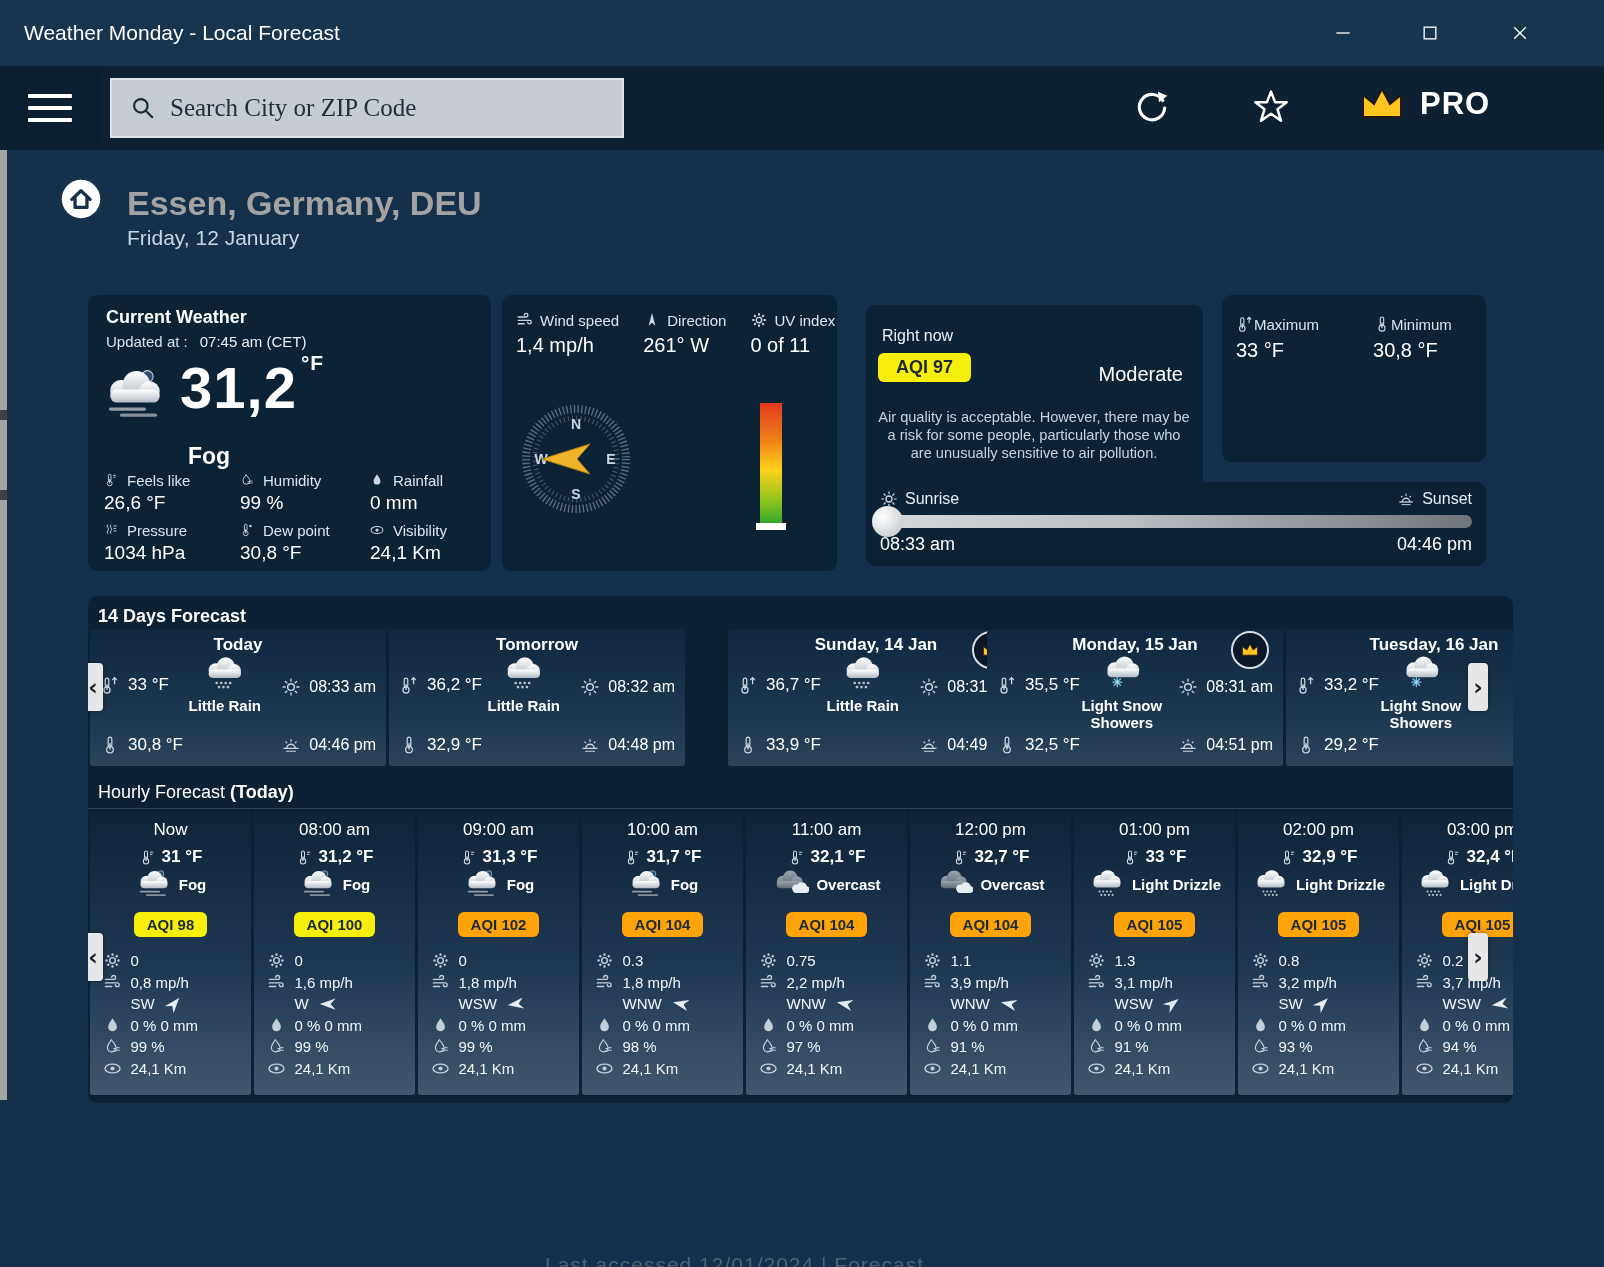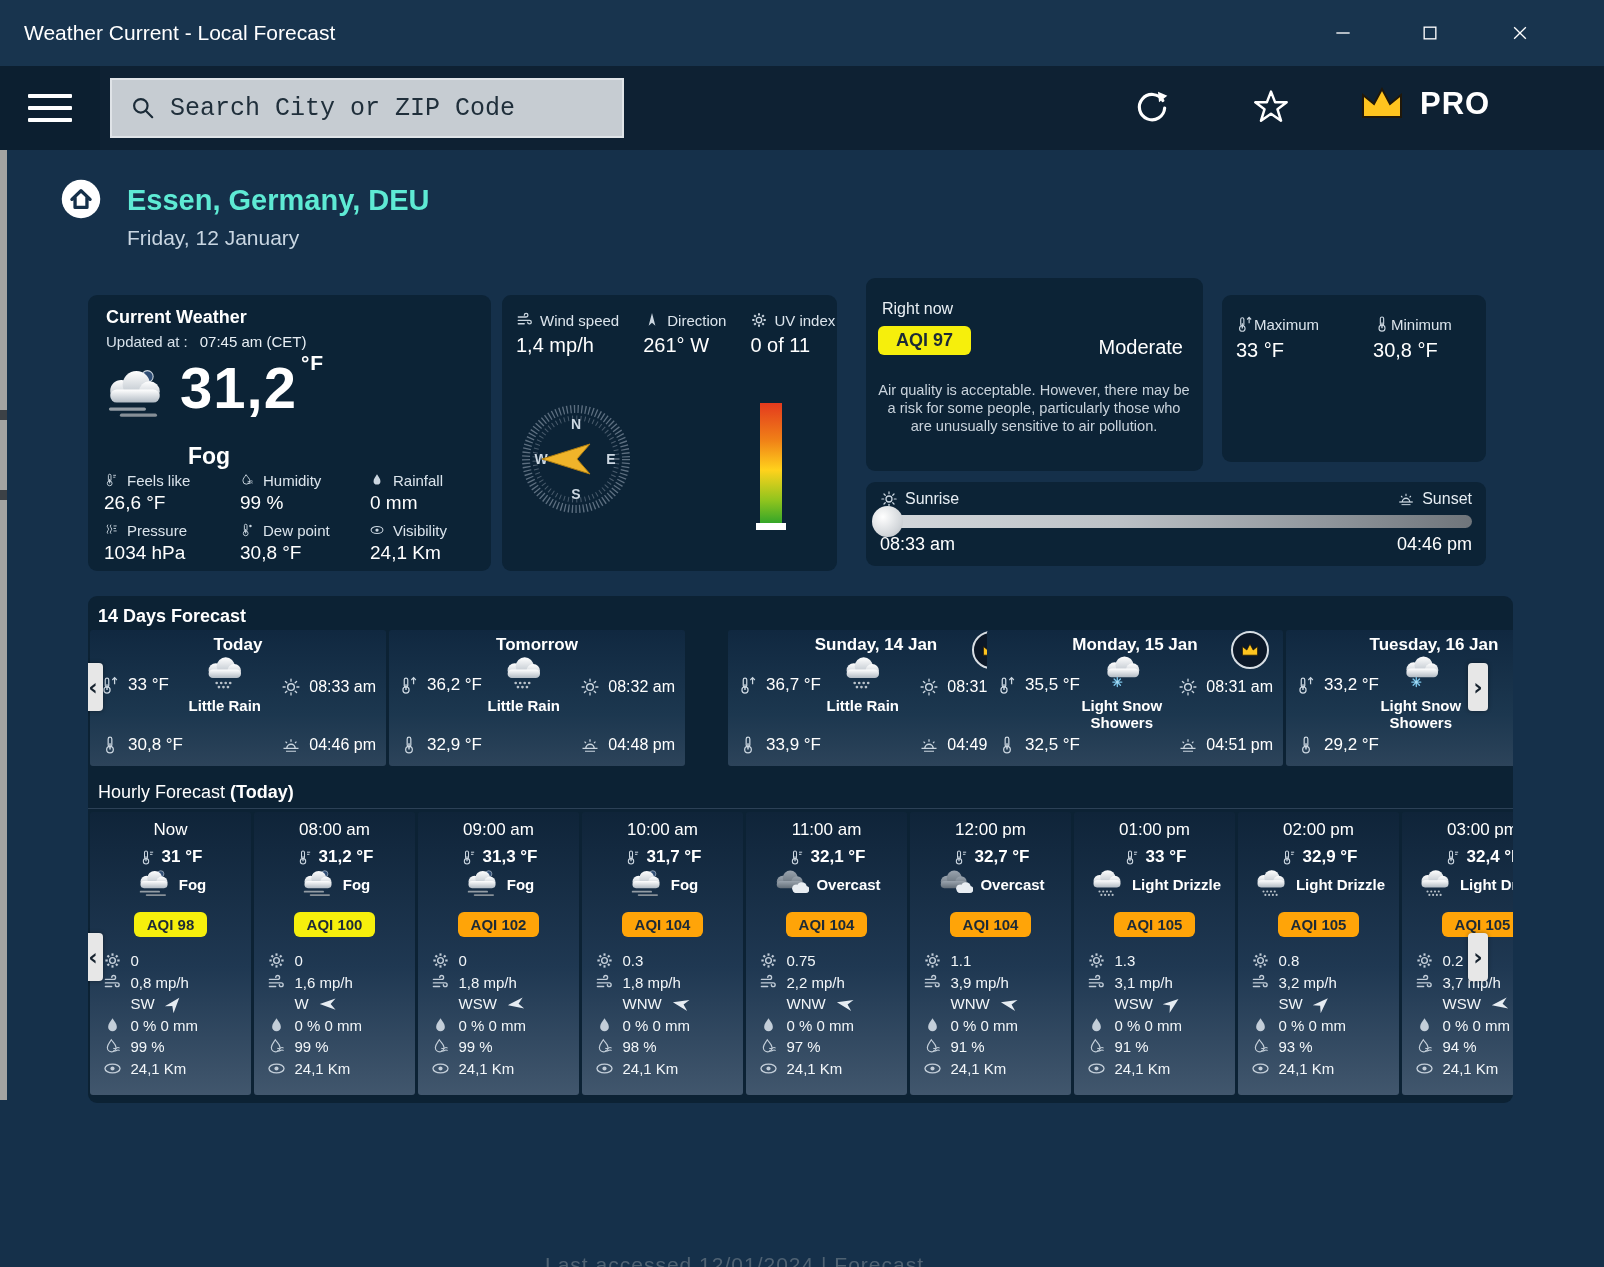--- a/index.html
+++ b/index.html
@@ -13,31 +13,31 @@
   .title-text{position:absolute;left:24px;top:0;line-height:66px;font-size:21px;color:#ffffff;}
   .winbtn{position:absolute;top:10px;width:46px;height:46px;display:flex;align-items:center;justify-content:center;color:#fff;}
   .winbtn svg{width:20px;height:20px;}
 
   
   .toolbar{position:absolute;left:0;top:66px;width:1604px;height:84px;background:#0e2133;}
   .hamb-zone{position:absolute;left:0;top:66px;width:100px;height:84px;background:#0c1f30;display:flex;flex-direction:column;justify-content:center;align-items:center;gap:8px;}
   .hamb-zone i{display:block;width:44px;height:4px;background:#fff;border-radius:1px;}
   .searchbox{position:absolute;left:110px;top:78px;width:514px;height:60px;background:#c6ccd2;border:2px solid #dfe3e7;box-sizing:border-box;display:flex;align-items:center;}
   .searchbox .mag{width:26px;height:26px;margin:0 12px 0 18px;color:#1b2b38;flex:none;}
-  .searchbox input{flex:1;border:none;outline:none;background:transparent;font-size:25px;color:#17242e;font-family:Liberation Mono, monospace;}
+  .searchbox input{flex:1;border:none;outline:none;background:transparent;font-size:25px;color:#17242e;font-family:Liberation Serif, serif;}
   .searchbox input::placeholder{color:#202f3b;opacity:1;}
   .tbtn{position:absolute;top:82px;width:52px;height:52px;color:#fff;display:flex;align-items:center;justify-content:center;}
   .tbtn svg{width:40px;height:40px;}
   .pro{position:absolute;left:1356px;top:84px;display:flex;align-items:center;gap:12px;cursor:pointer;}
   .pro .crown{width:52px;height:40px;}
   .pro .pro-label{font-size:31px;font-weight:bold;letter-spacing:1px;color:#fff;}
 
   
   .home-ic{position:absolute;left:60px;top:178px;width:42px;height:42px;}
-  .loc-name{position:absolute;left:127px;top:184px;font-size:29px;font-weight:bold;color:#5eead4;}
+  .loc-name{position:absolute;left:127px;top:184px;font-size:34px;font-weight:bold;color:#a3a3a3;}
   .loc-date{position:absolute;left:127px;top:226px;font-size:21px;color:#c9d6e2;}
 
   
   .card{position:absolute;background:#0c2336;border-radius:9px;}
   .c-head{position:absolute;left:18px;top:12px;font-size:18px;font-weight:bold;color:#fff;}
   .c-sub{position:absolute;left:18px;top:38px;font-size:15px;color:#d7e1ea;}
   .c-sub b{font-weight:normal;color:#e8eff5;margin-left:12px;}
 
   .cur-wx{position:absolute;left:14px;top:72px;width:66px;height:56px;}
   .cur-temp{position:absolute;left:92px;top:56px;font-size:58px;font-weight:bold;color:#fff;letter-spacing:1px;}
@@ -322,21 +322,21 @@
 
 <div class="app">
 
   <div class="edge-strip"></div>
   <div class="edge-tick" style="left:0;top:410px;"></div>
   <div class="edge-tick" style="left:0;top:490px;"></div>
   <div class="notch1"></div>
   <div class="notch2"></div>
 
   <div class="titlebar">
-    <span class="title-text">Weather Current - Local Forecast</span>
+    <span class="title-text">Weather Monday - Local Forecast</span>
     <div class="winbtn" style="left:1320px;">
       <svg viewBox="0 0 24 24">
           <line x1="4" y1="12" x2="20" y2="12" stroke="#fff" stroke-width="1.6"></line>
         </svg>
     </div>
     <div class="winbtn" style="left:1407px;">
       <svg viewBox="0 0 24 24">
           <rect x="5" y="5" width="14" height="14" fill="none" stroke="#fff" stroke-width="1.6"></rect>
         </svg>
     </div>
@@ -523,21 +523,21 @@
         <text x="95" y="65" font-size="14" font-weight="bold" fill="#cdd8e2" text-anchor="middle">E</text>
         <text x="60" y="100" font-size="14" font-weight="bold" fill="#cdd8e2" text-anchor="middle">S</text>
         <text x="25" y="65" font-size="14" font-weight="bold" fill="#cdd8e2" text-anchor="middle">W</text>
         <polygon points="26,60 74,45 61,60 74,75" fill="#f0b42a" stroke="#b07f12" stroke-width="1"></polygon>
       </svg>
     </div>
     <div class="uvbar"></div>
     <div class="uvmark"></div>
   </div>
 
-  <div class="card" style="left:866px;top:278px;width:337px;height:193px;">
+  <div class="card" style="left:866px;top:305px;width:337px;height:193px;">
     <div class="aqi-head">Right now</div>
     <div class="aqi-badge">AQI 97</div>
     <div class="aqi-level">Moderate</div>
     <div class="aqi-desc">Air quality is acceptable. However, there may be a risk for some people, particularly those who are unusually sensitive to air pollution.</div>
   </div>
 
   <div class="card" style="left:1222px;top:295px;width:264px;height:167px;">
     <div class="mm-grid">
       <div class="mm">
         <div class="lbl">

